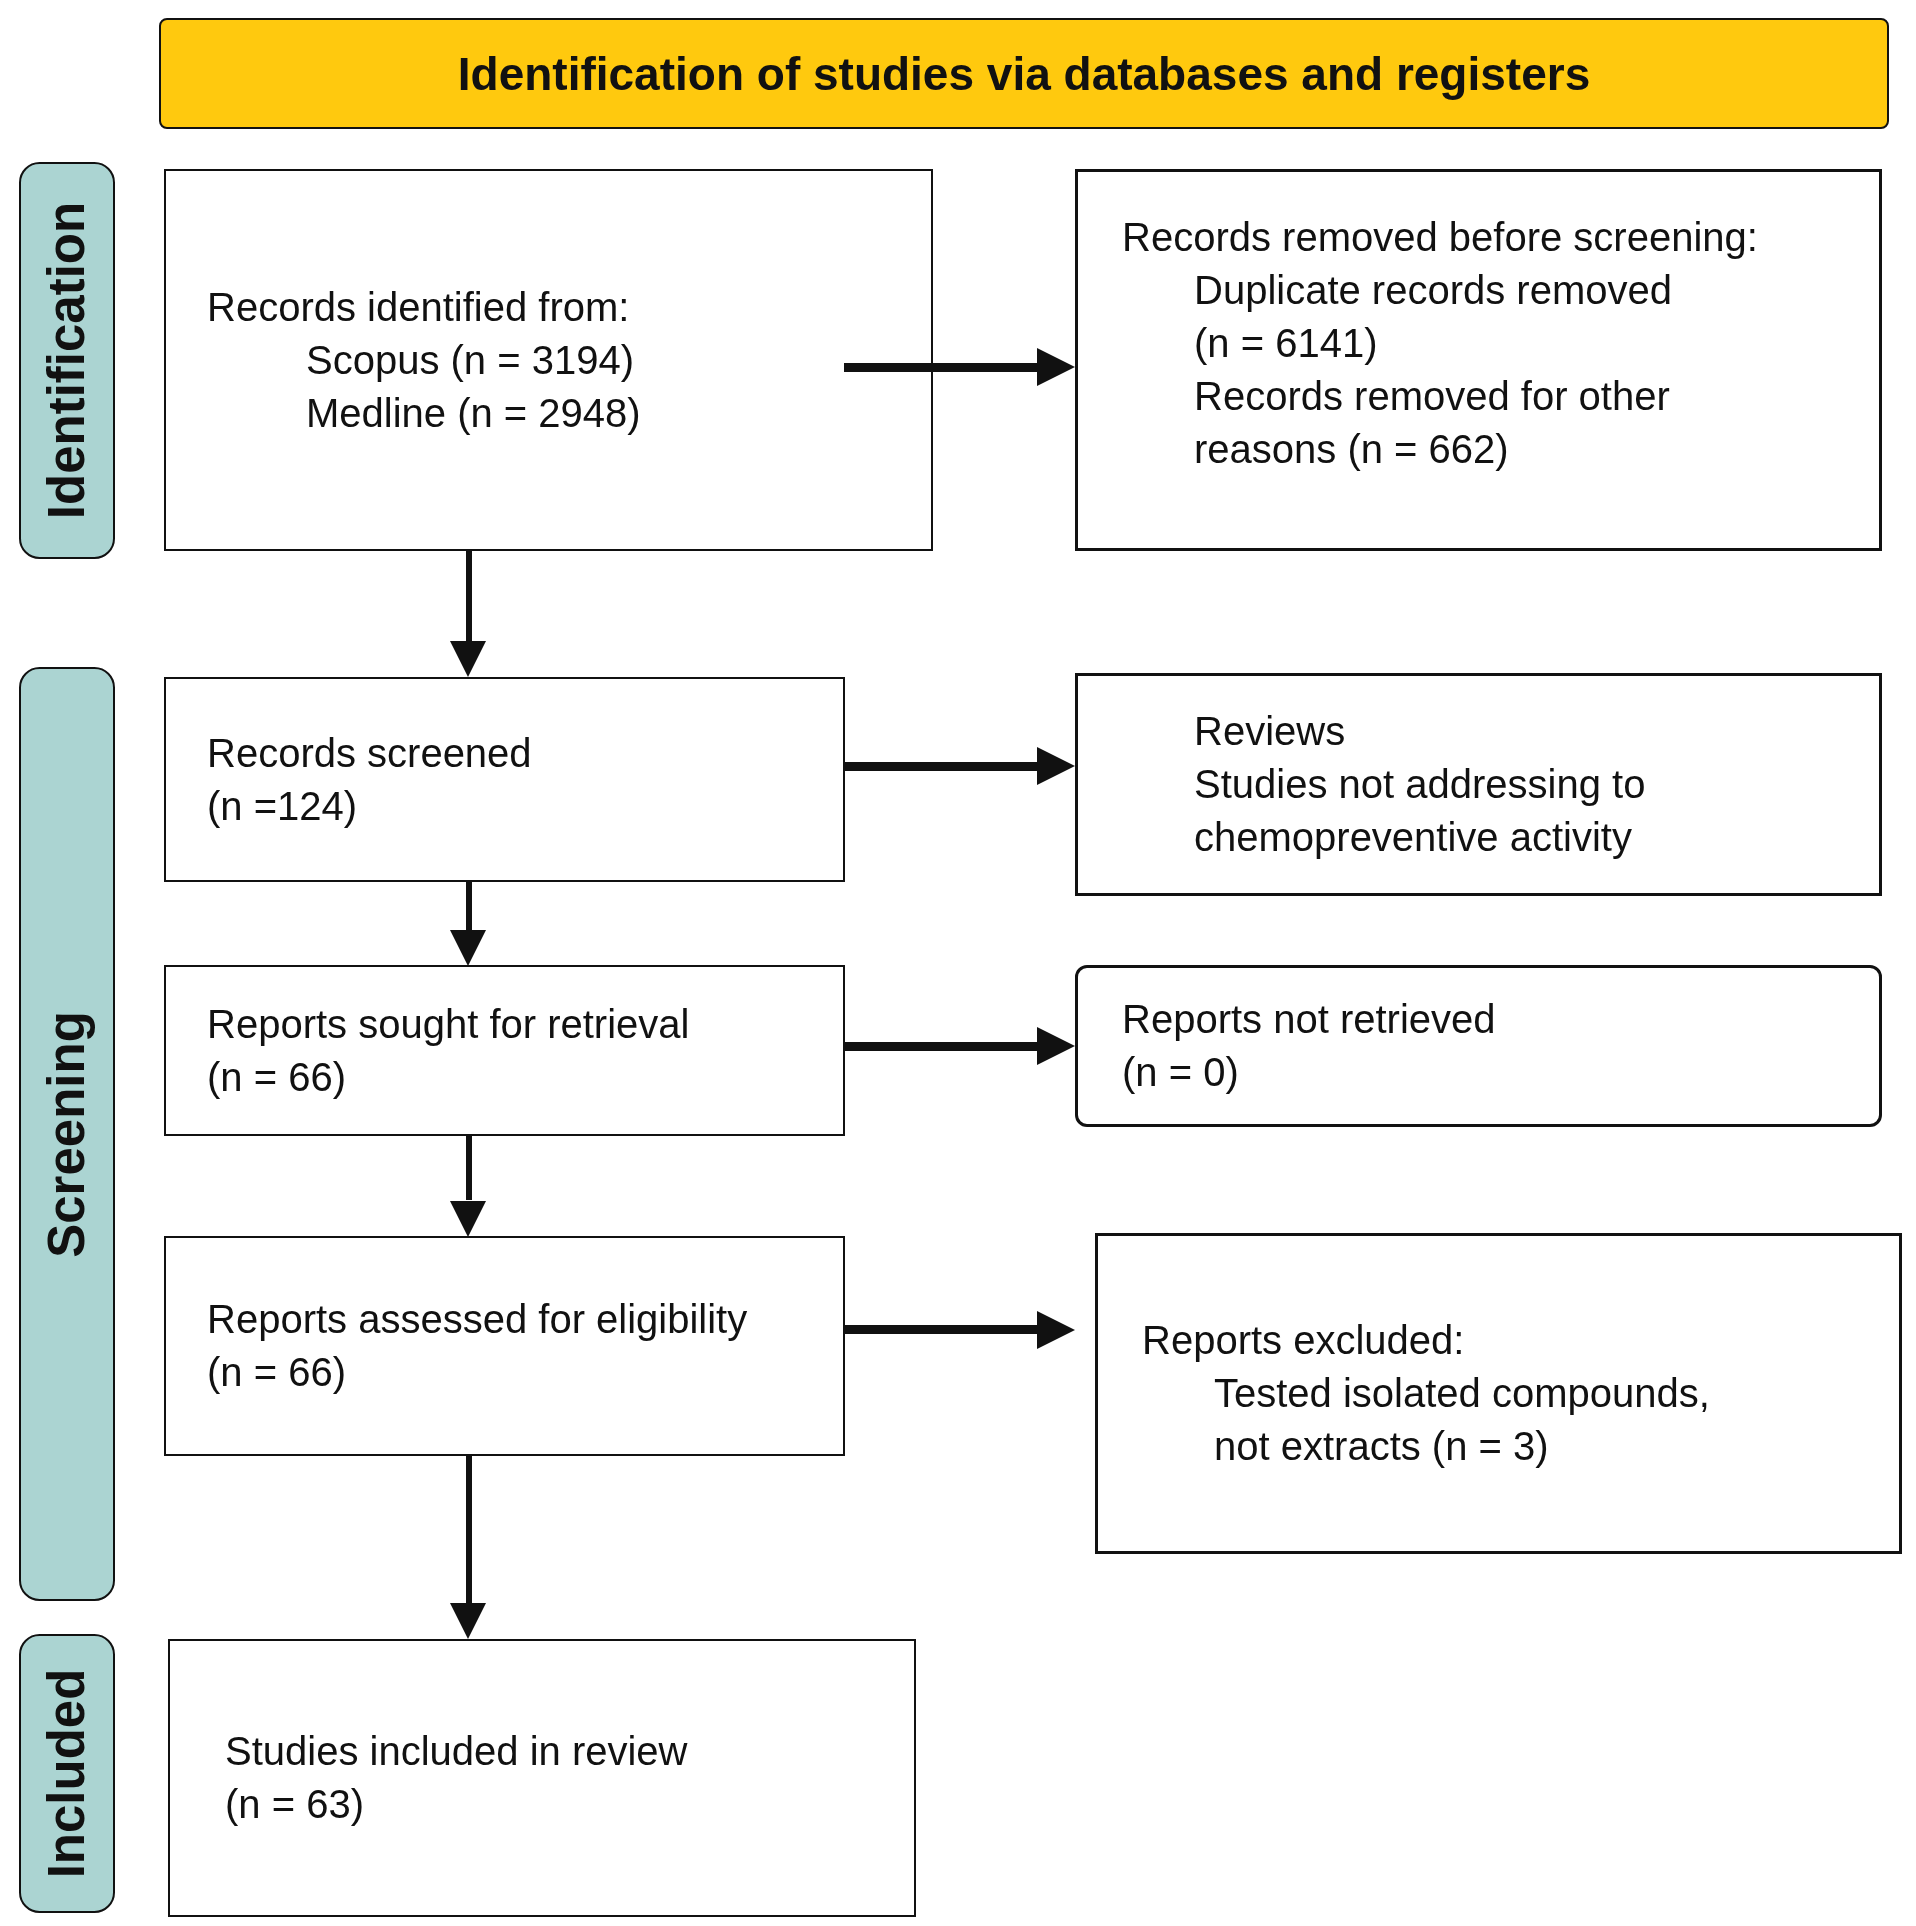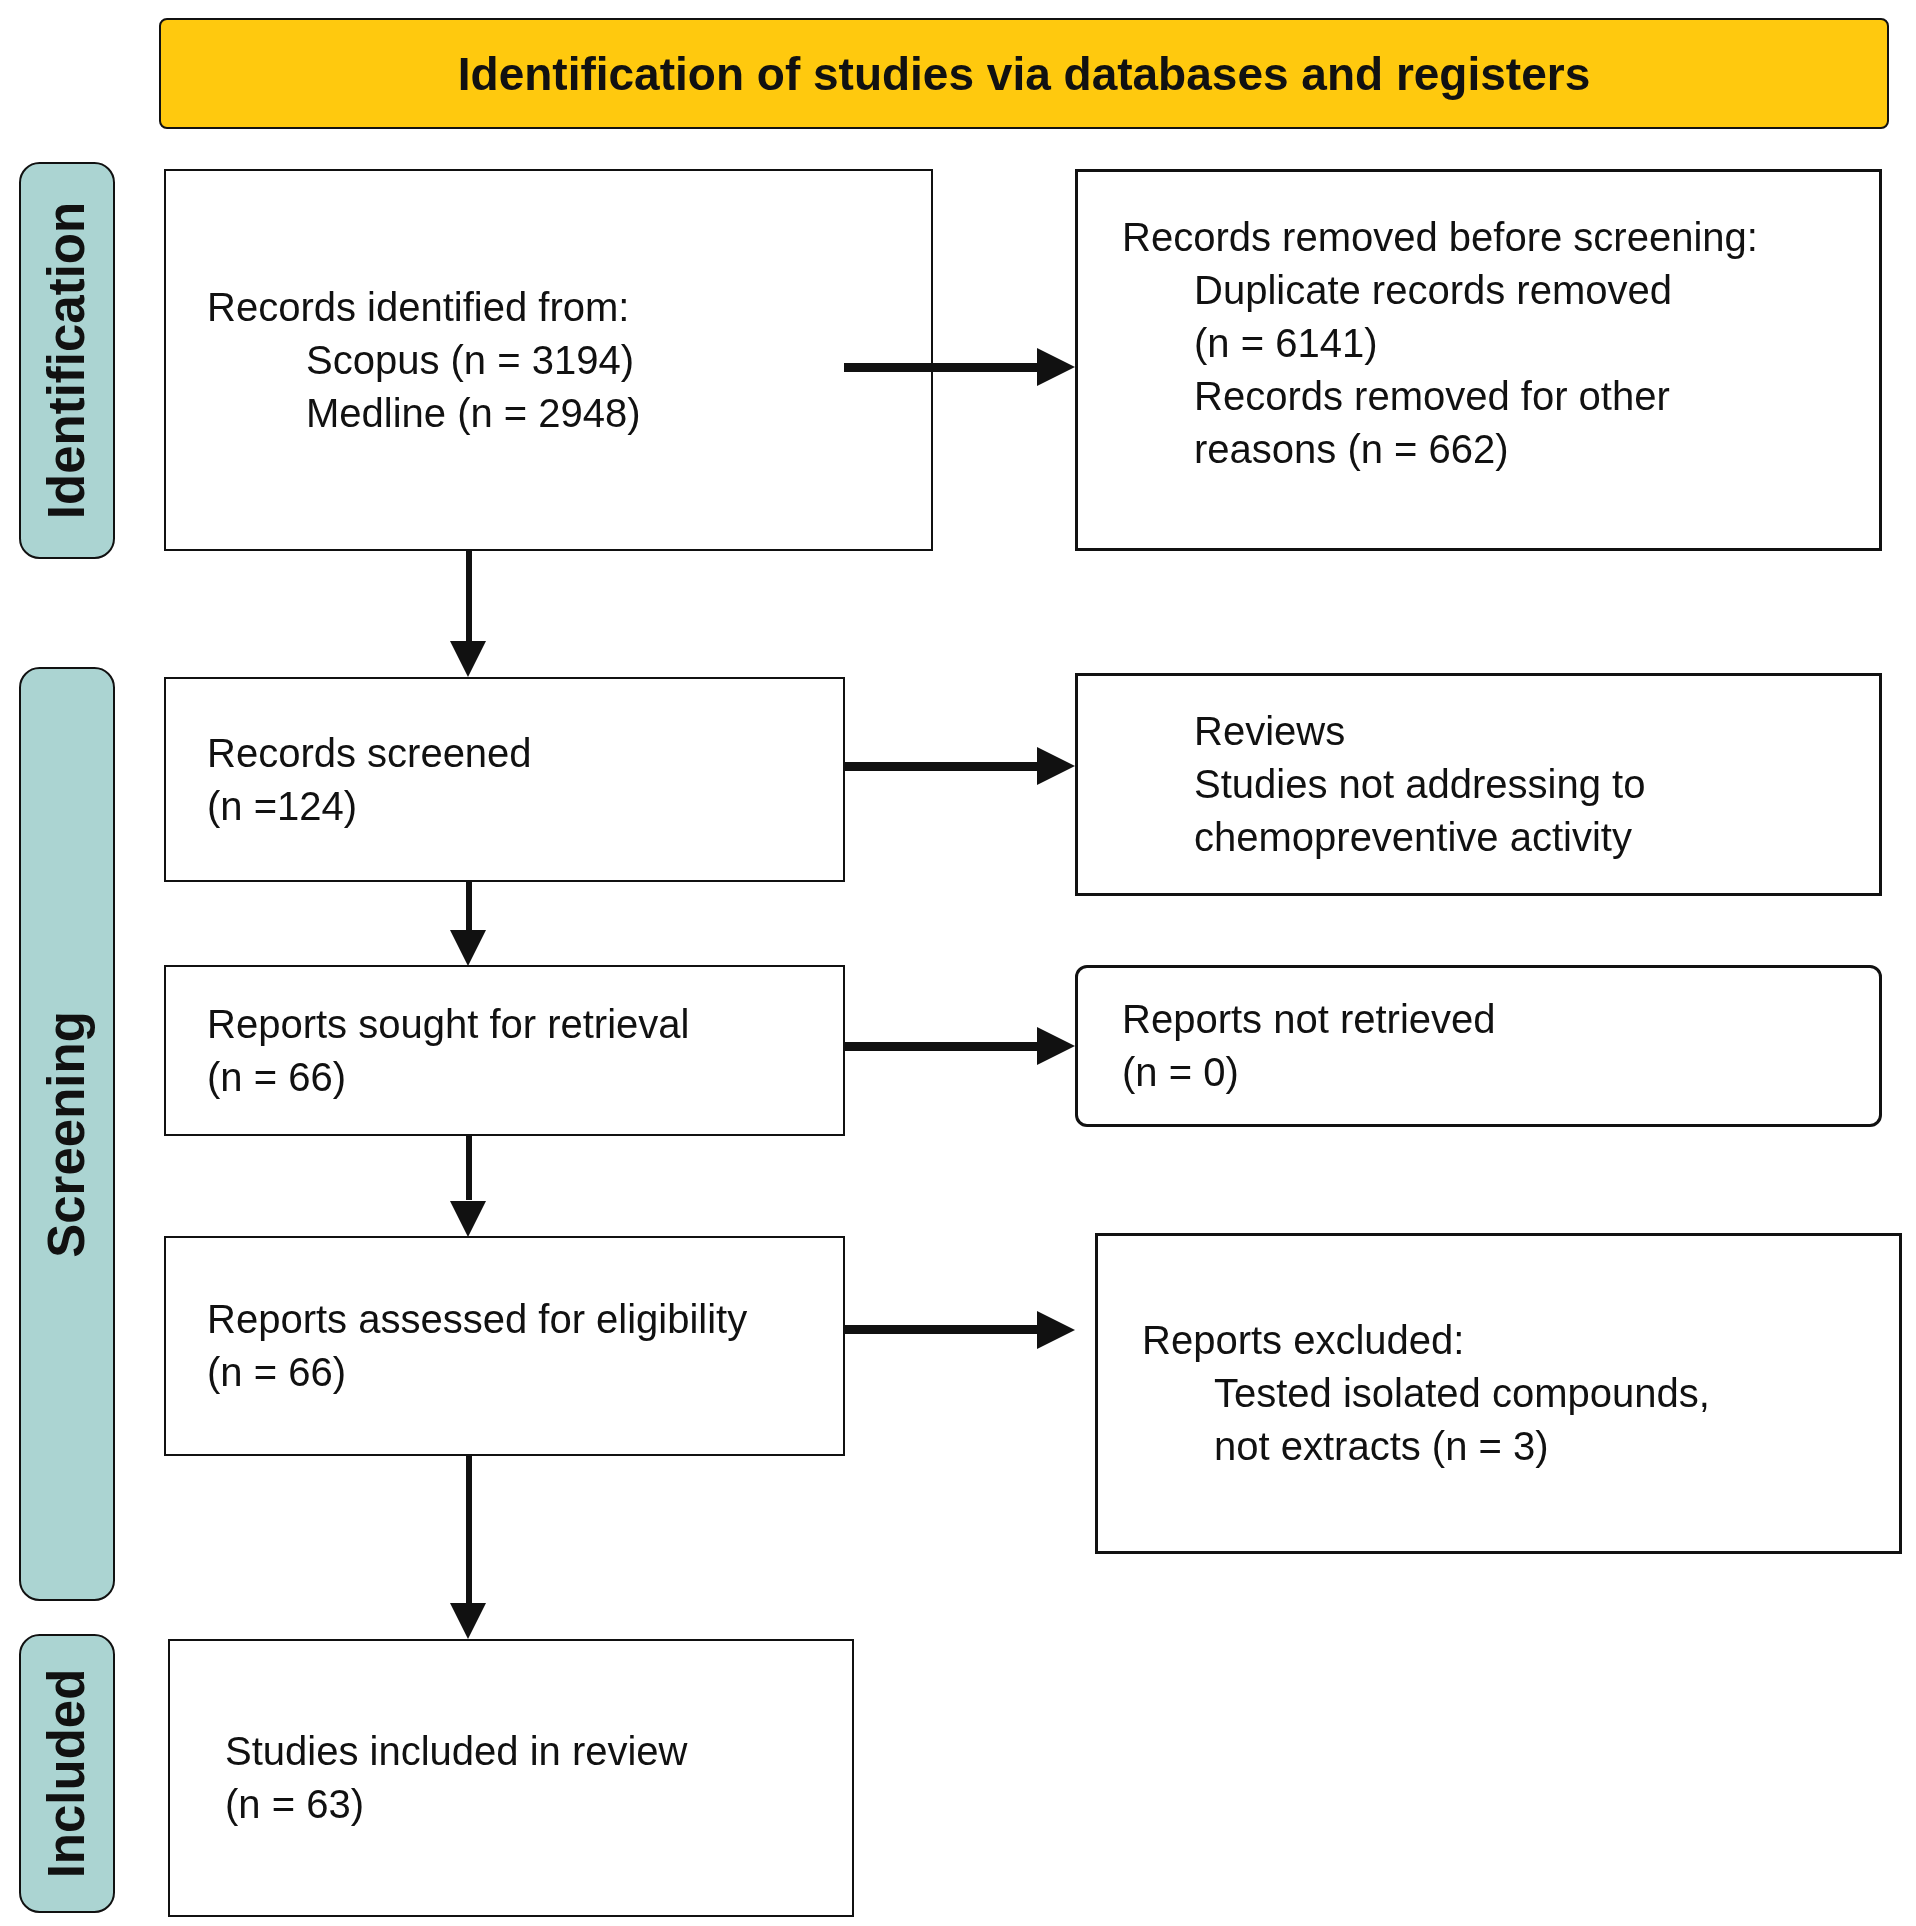--- a/index.html
+++ b/index.html
@@ -61,21 +61,21 @@
   }
   .rbox{border-width:3.4px; padding-left:44px;}
   .ln{font-size:40px; line-height:53px; white-space:nowrap;}
   .ind1{padding-left:99px;}
   .ind2{padding-left:72px;}
 
   #b1{left:164px; top:169px;  width:769px;  height:382px;}
   #b2{left:164px; top:677px;  width:681px;  height:205px;}
   #b3{left:164px; top:965px; width:681px;  height:171px;}
   #b4{left:164px; top:1236px; width:681px;  height:220px;}
-  #b5{left:168px; top:1639px; width:686px; height:278px; padding-left:55px;}
+  #b5{left:168px; top:1639px; width:748px; height:278px; padding-left:55px;}
 
   #r1{left:1075px; top:169px;  width:807px; height:382px; padding-bottom:34px;}
   #r2{left:1075px; top:673px;  width:807px; height:223px;}
   #r3{left:1075px; top:965px; width:807px; height:162px;border-radius:12px;}
   #r4{left:1075px; top:1233px; width:807px; height:321px; margin-left:20px;}
 
   
   .vshaft{position:absolute; left:466px; width:6.2px; background:var(--ink);}
   .vhead{
     position:absolute; left:450px; width:0; height:0;

